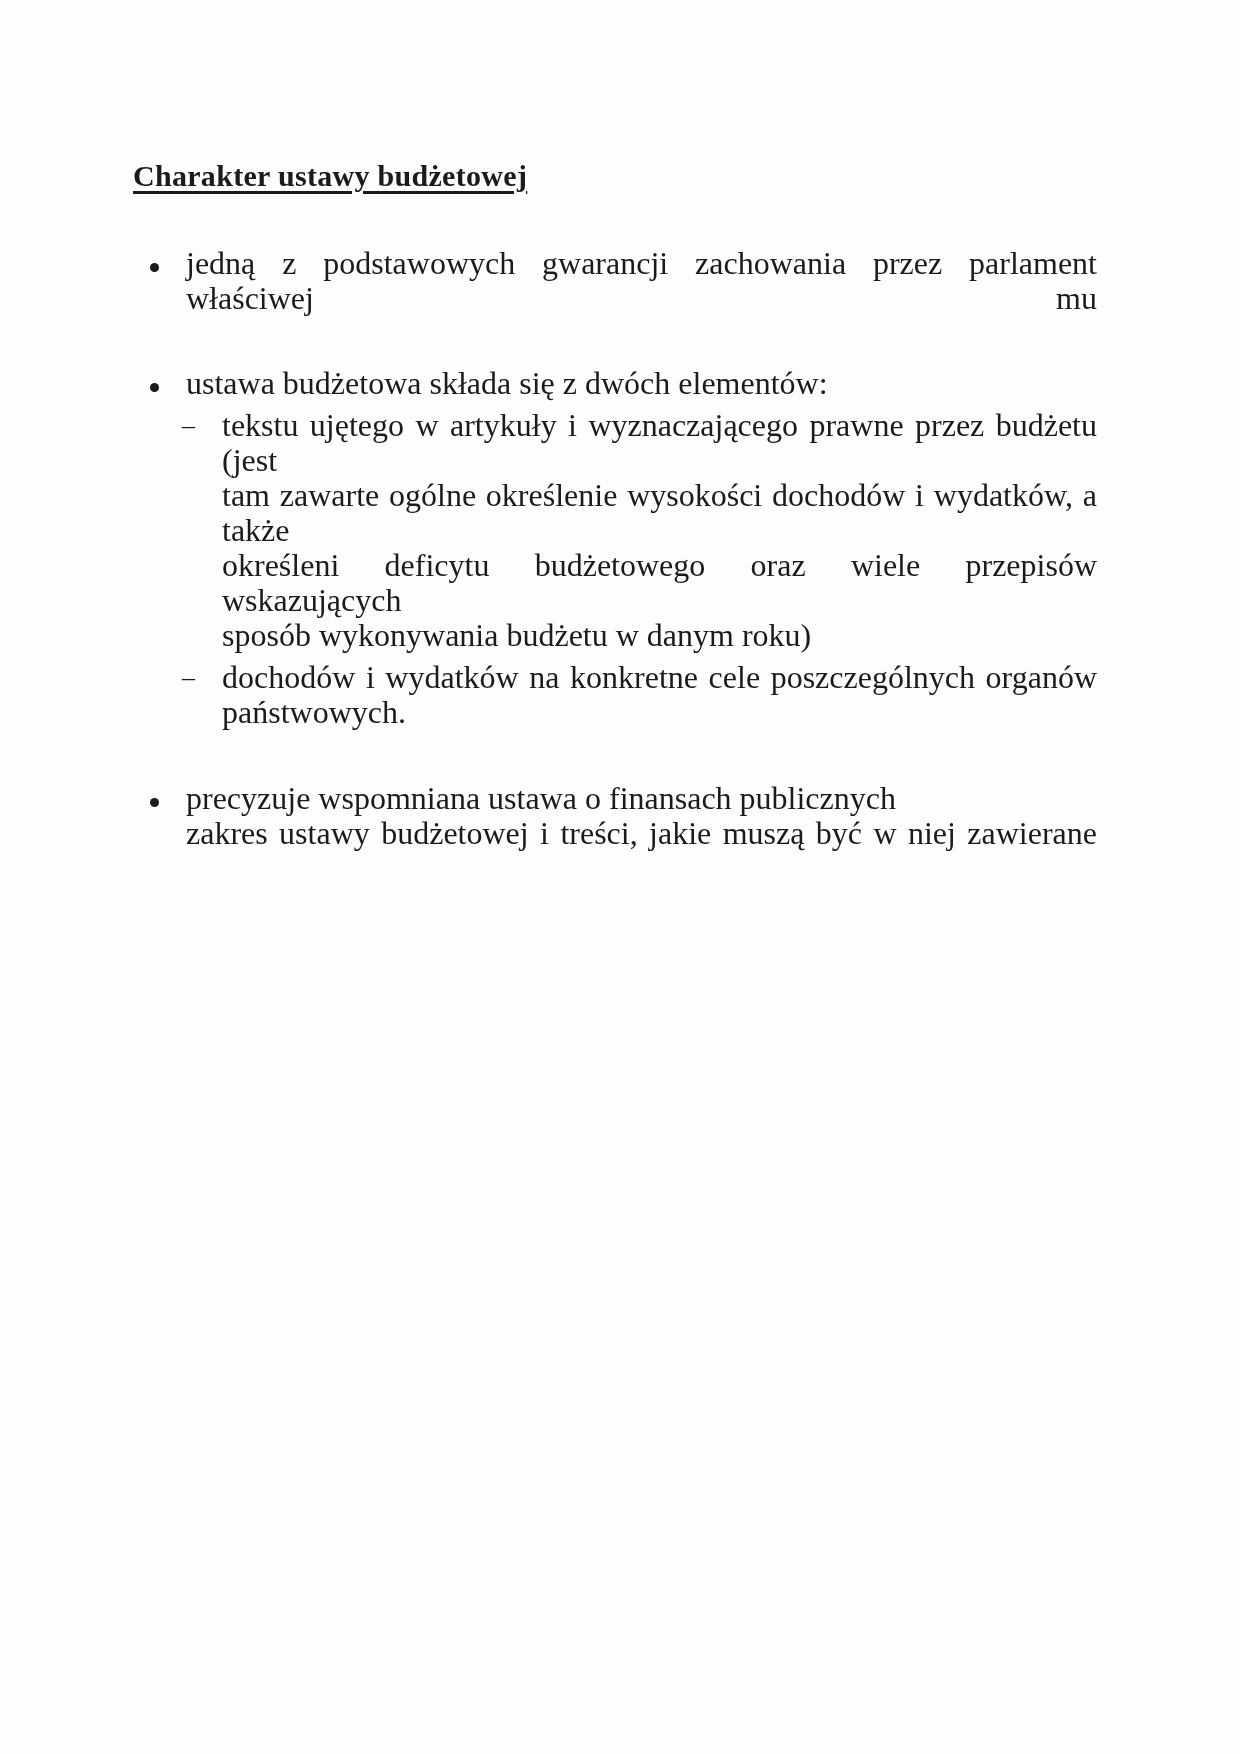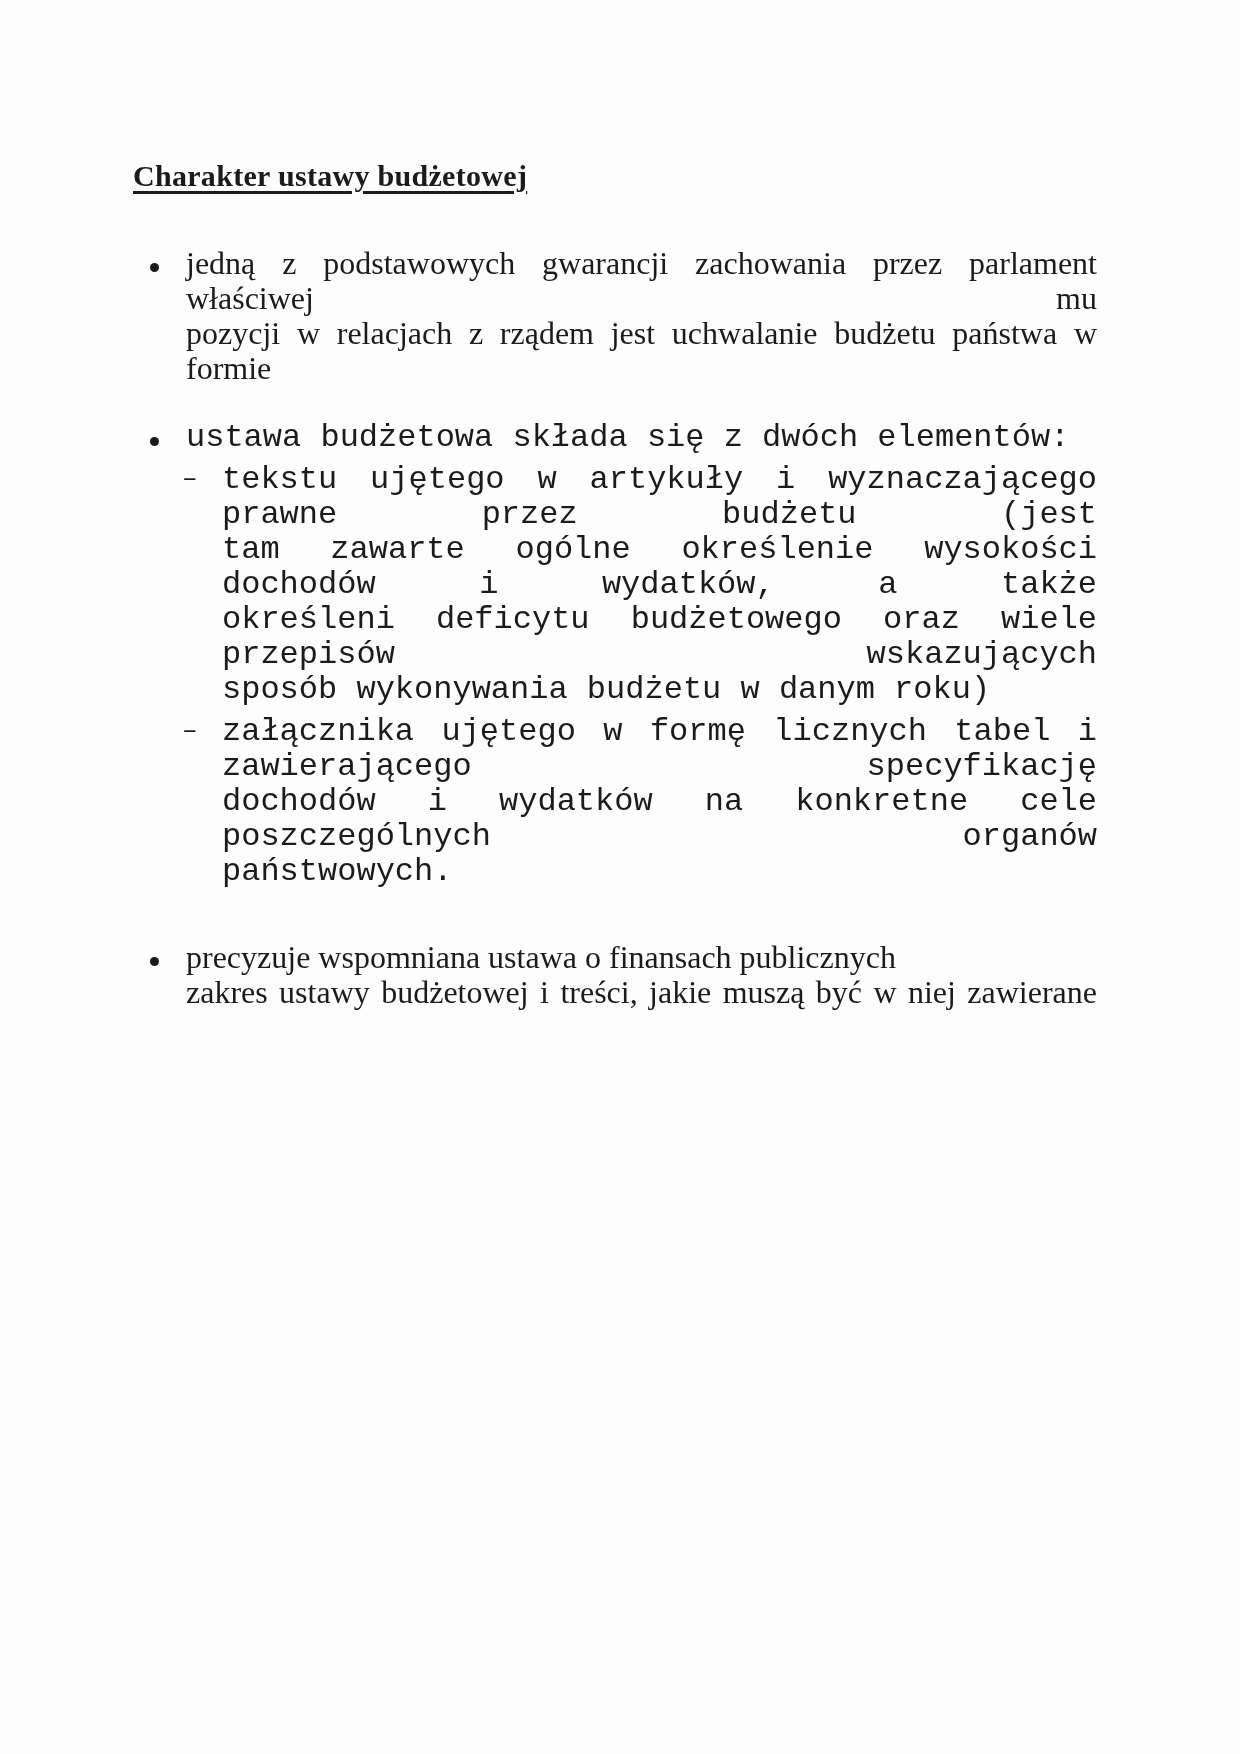--- a/index.html
+++ b/index.html
@@ -31,21 +31,21 @@
   }
   .content {
     position: absolute;
     left: 186px;
     top: 246px;
     width: 911px;
   }
   .bullet {
     position: relative;
   }
-  .bullet.b2 { margin-top: 34px; font-family: Liberation Mono, monospace; }
+  .bullet.b2 { margin-top: 50px; }
   .bullet.b3 { margin-top: 51px; }
   .dot {
     position: absolute;
     left: -36px;
     top: 17px;
     width: 9px;
     height: 9px;
     border-radius: 50%;
     background: #1b1b1b;
   }
@@ -75,41 +75,39 @@
 </head>
 <body>
 
 <div class="page">
   <h1 class="title">Charakter ustawy budżetowej</h1>
   <div class="content" id="bullet-list">
       <div class="bullet b1">
         <span class="dot"></span>
         <div>
           <div class="ln j">jedną z podstawowych gwarancji zachowania przez parlament właściwej mu</div>
-          <div class="ln j">pozycji w relacjach z rządem jest uchwalanie budżetu państwa w formie</div>
         </div>
       </div>
       <div class="bullet b2">
         <span class="dot"></span>
         <div>
           <div class="ln">ustawa budżetowa składa się z dwóch elementów:</div>
         </div>
         <div class="sub">
           <span class="dash">–</span>
           <div>
             <div class="ln j">tekstu ujętego w artykuły i wyznaczającego prawne przez budżetu (jest</div>
             <div class="ln j">tam zawarte ogólne określenie wysokości dochodów i wydatków, a także</div>
             <div class="ln j">określeni deficytu budżetowego oraz wiele przepisów wskazujących</div>
             <div class="ln">sposób wykonywania budżetu w danym roku)</div>
           </div>
         </div>
         <div class="sub">
           <span class="dash">–</span>
           <div>
-            <div class="ln j">załącznika ujętego w formę licznych tabel i zawierającego specyfikację</div>
             <div class="ln j">dochodów i wydatków na konkretne cele poszczególnych organów</div>
             <div class="ln">państwowych.</div>
           </div>
         </div>
       </div>
       <div class="bullet b3">
         <span class="dot"></span>
         <div>
           <div class="ln">precyzuje wspomniana ustawa o finansach publicznych</div>
           <div class="ln j">zakres ustawy budżetowej i treści, jakie muszą być w niej zawierane</div>

